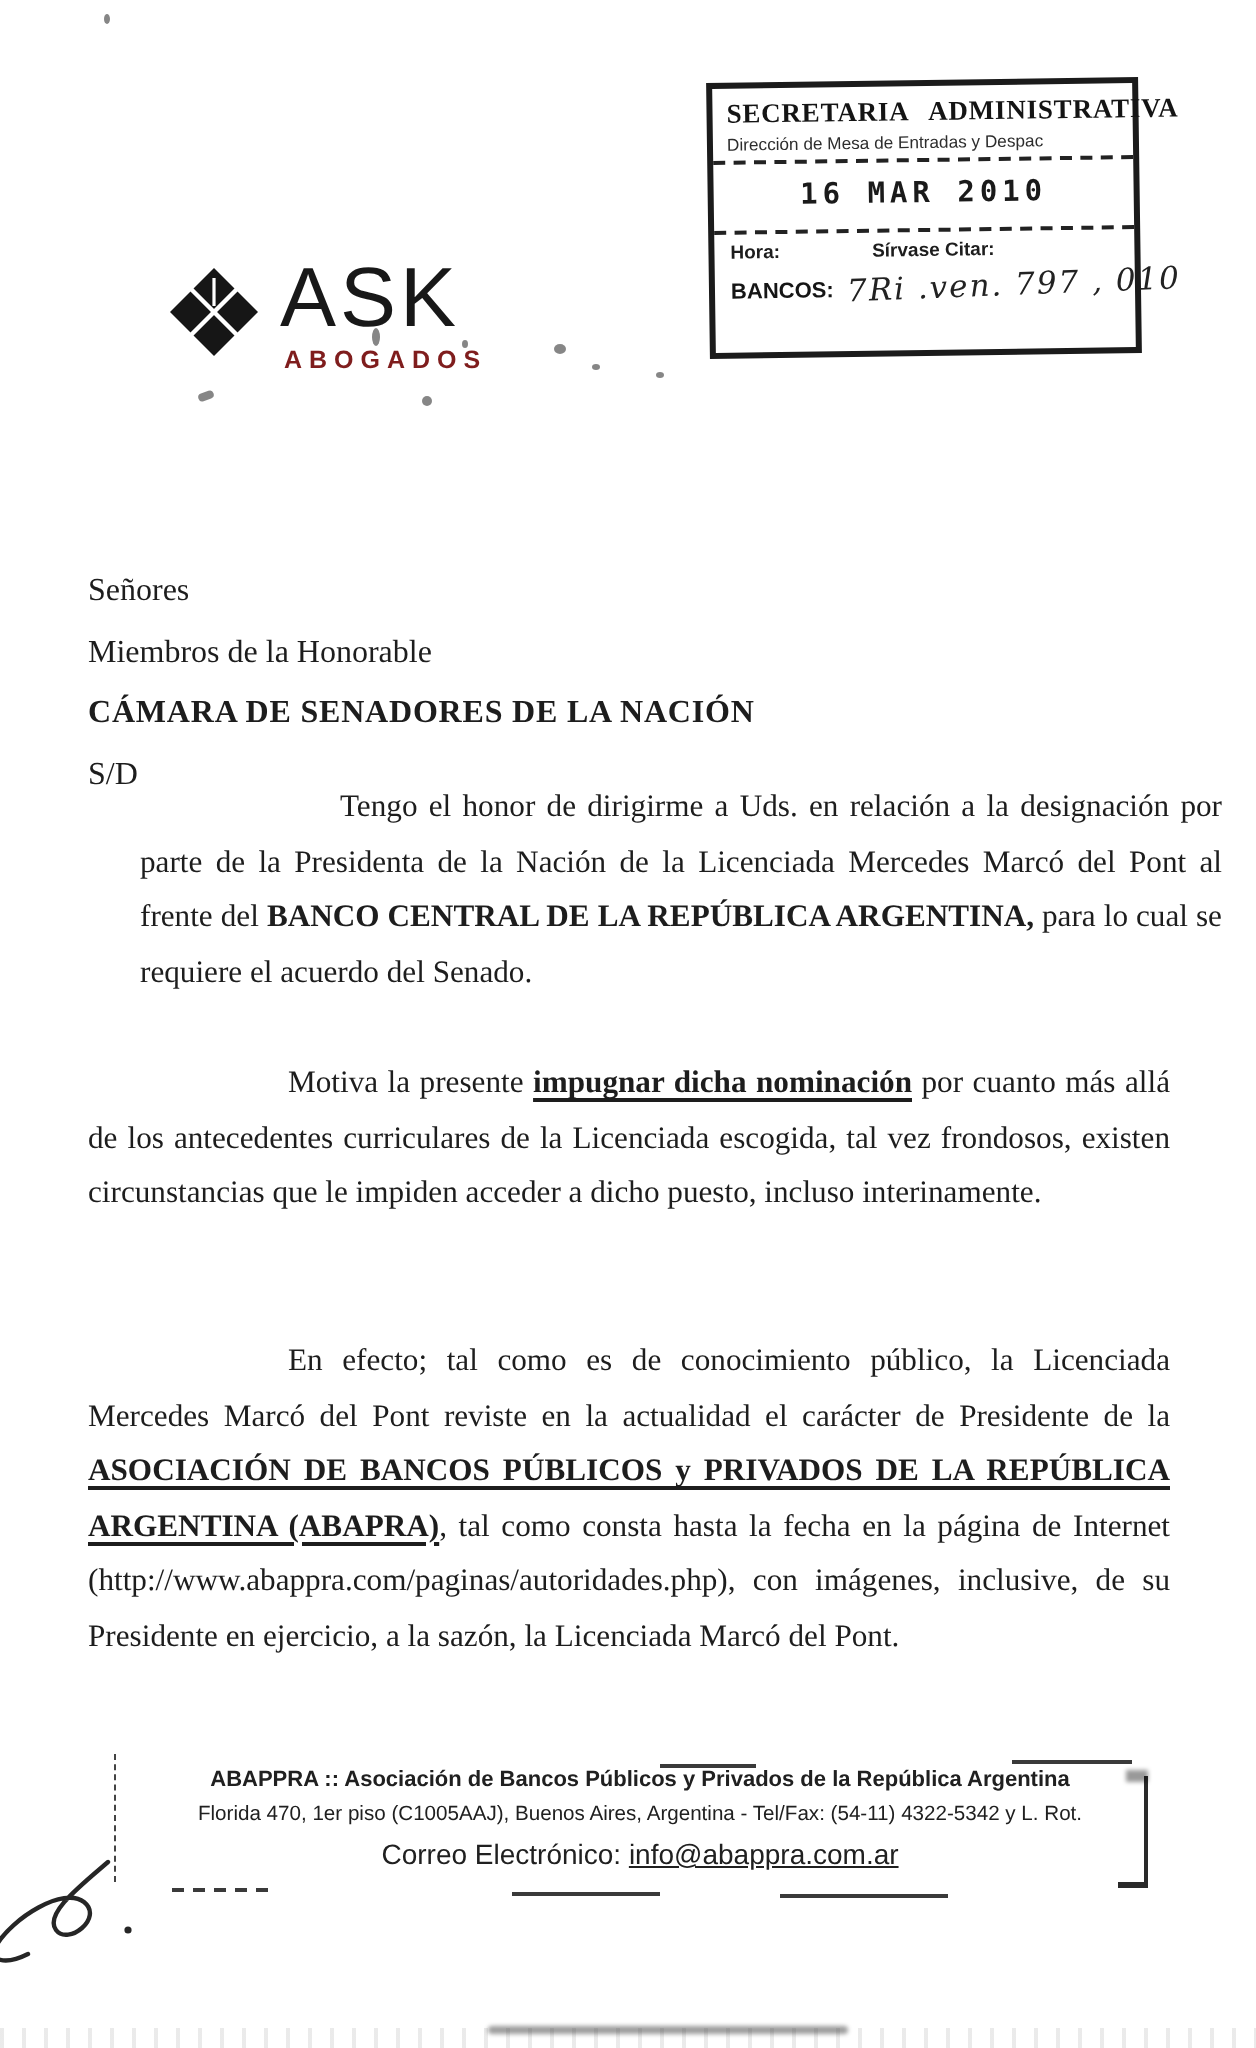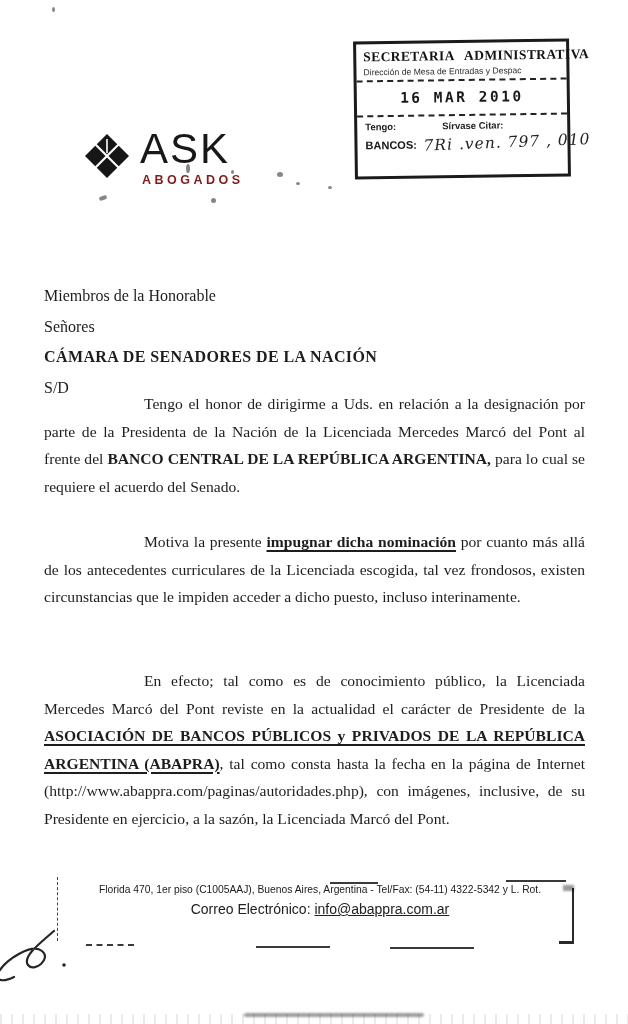--- a/index.html
+++ b/index.html
@@ -36,21 +36,21 @@
   .stamp-cudap{display:flex;align-items:baseline;padding:3px 6px 0 8px;}
   .cudap-label{font-family:"Liberation Sans",sans-serif;font-weight:700;font-size:11px;color:#151515;}
   .cudap-value{font-family:"DejaVu Serif",serif;font-style:italic;font-size:15.5px;
     margin-left:7px;transform:rotate(-1.5deg);letter-spacing:1px;color:#222;white-space:nowrap;}
   
   .dateline{position:absolute;left:244px;top:227px;font-size:15.8px;}
   .recipient{position:absolute;left:44px;top:281px;line-height:30.5px;font-size:16px;}
   .recipient .addr-bold{font-weight:700;letter-spacing:.4px;}
   .para{position:absolute;left:44px;width:541px;margin:0;text-align:justify;
     text-indent:100px;font-size:15.6px;line-height:27.6px;color:#1d1d1d;}
-  .p1{top:390px;} .p2{top:528px;} .p3{top:667px;}
+  .p1{top:390px;margin-left:26px;} .p2{top:528px;} .p3{top:667px;}
   .bold{font-weight:700;}
   .bold-underline{font-weight:700;text-decoration:underline;text-decoration-thickness:1.5px;text-underline-offset:3px;}
   
   .footer-text{position:absolute;left:70px;top:884px;width:500px;text-align:center;
     font-family:"Liberation Sans",sans-serif;color:#202020;}
   .footer-l1{font-size:11px;font-weight:700;margin-bottom:6px;}
   .footer-l2{font-size:10.3px;margin-bottom:6px;}
   .footer-l3{font-size:14px;}
   .footer-l3 .email{text-decoration:underline;}
   .v-dash-left{position:absolute;left:57px;top:877px;height:64px;border-left:1.5px dashed #444;}
@@ -85,33 +85,33 @@
     </div>
   </div>
 
   <div class="stamp">
     <div class="stamp-header">
       <div class="stamp-title">SECRETARIA ADMINISTRATIVA</div>
       <div class="stamp-subtitle">Dirección de Mesa de Entradas y Despac</div>
     </div>
     <div class="stamp-date">16 MAR 2010</div>
     <div class="stamp-meta">
-      <span class="hora">Tengo:</span>
+      <span class="hora">Hora:</span>
       <span class="sirvase">Sírvase Citar:</span>
     </div>
     <div class="stamp-cudap">
       <span class="cudap-label">BANCOS:</span>
       <span class="cudap-value">7Ri .ven. 797 , 010</span>
     </div>
   </div>
 
 
   <div class="recipient">
+    <div>Señores</div>
     <div>Miembros de la Honorable</div>
-    <div>Señores</div>
     <div class="addr-bold">CÁMARA DE SENADORES DE LA NACIÓN</div>
     <div>S/D</div>
   </div>
 
   <p class="para p1"><span>Tengo el honor de dirigirme a Uds. en relación a la designación por parte de la Presidenta de la Nación de la Licenciada Mercedes Marcó del Pont al frente del </span><span class="bold">BANCO CENTRAL DE LA REPÚBLICA ARGENTINA,</span><span> para lo cual se requiere el acuerdo del Senado.</span></p>
 
   <p class="para p2"><span>Motiva la presente </span><span class="bold-underline">impugnar dicha nominación</span><span> por cuanto más allá de los antecedentes curriculares de la Licenciada escogida, tal vez frondosos, existen circunstancias que le impiden acceder a dicho puesto, incluso interinamente.</span></p>
 
   <p class="para p3"><span>En efecto; tal como es de conocimiento público, la Licenciada Mercedes Marcó del Pont reviste en la actualidad el carácter de Presidente de la </span><span class="bold-underline">ASOCIACIÓN DE BANCOS PÚBLICOS y PRIVADOS DE LA REPÚBLICA ARGENTINA (ABAPRA)</span><span>, tal como consta hasta la fecha en la página de Internet (http://www.abappra.com/paginas/autoridades.php), con imágenes, inclusive, de su Presidente en ejercicio, a la sazón, la Licenciada Marcó del Pont.</span></p>
 
@@ -119,20 +119,21 @@
   <div class="bracket-right"></div>
   <div class="bracket-tick"></div>
   <div class="bracket-smudge"></div>
   <div class="dash" style="left:330px;top:882px;width:48px;"></div>
   <div class="dash" style="left:506px;top:880px;width:60px;"></div>
   <div class="dash dotted" style="left:86px;top:944px;width:48px;"></div>
   <div class="dash" style="left:256px;top:946px;width:74px;"></div>
   <div class="dash" style="left:390px;top:947px;width:84px;"></div>
 
   <div class="footer-text">
+    <div class="footer-l1">ABAPPRA :: Asociación de Bancos Públicos y Privados de la República Argentina</div>
     <div class="footer-l2">Florida 470, 1er piso (C1005AAJ), Buenos Aires, Argentina - Tel/Fax: (54-11) 4322-5342 y L. Rot.</div>
     <div class="footer-l3"><span>Correo Electrónico: </span><span class="email">info@abappra.com.ar</span></div>
   </div>
 
   <svg class="signature" width="110" height="90" viewBox="0 0 110 90">
     <path d="M62,6 C48,18 30,32 36,40 C42,48 60,34 50,26 C40,18 14,34 6,48 C2,55 10,58 22,52" fill="none" stroke="#262626" stroke-width="2.2" stroke-linecap="round"></path>
     <circle cx="72" cy="40" r="1.8" fill="#262626"></circle>
   </svg>
 
   <div class="speck" style="left:52px;top:7px;width:3px;height:5px;"></div>

